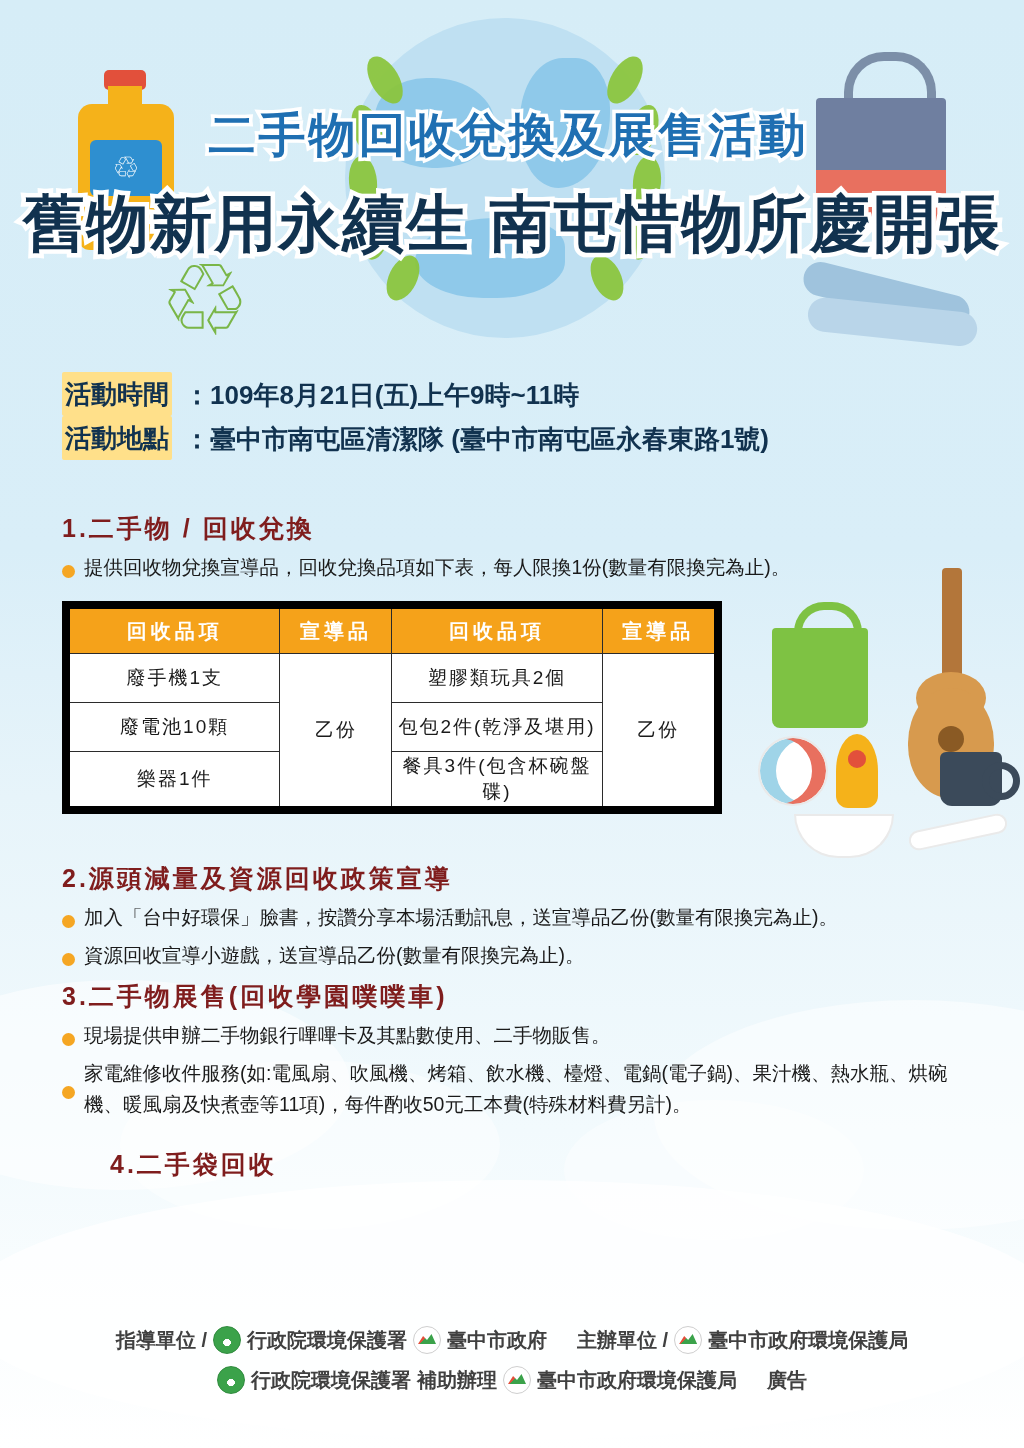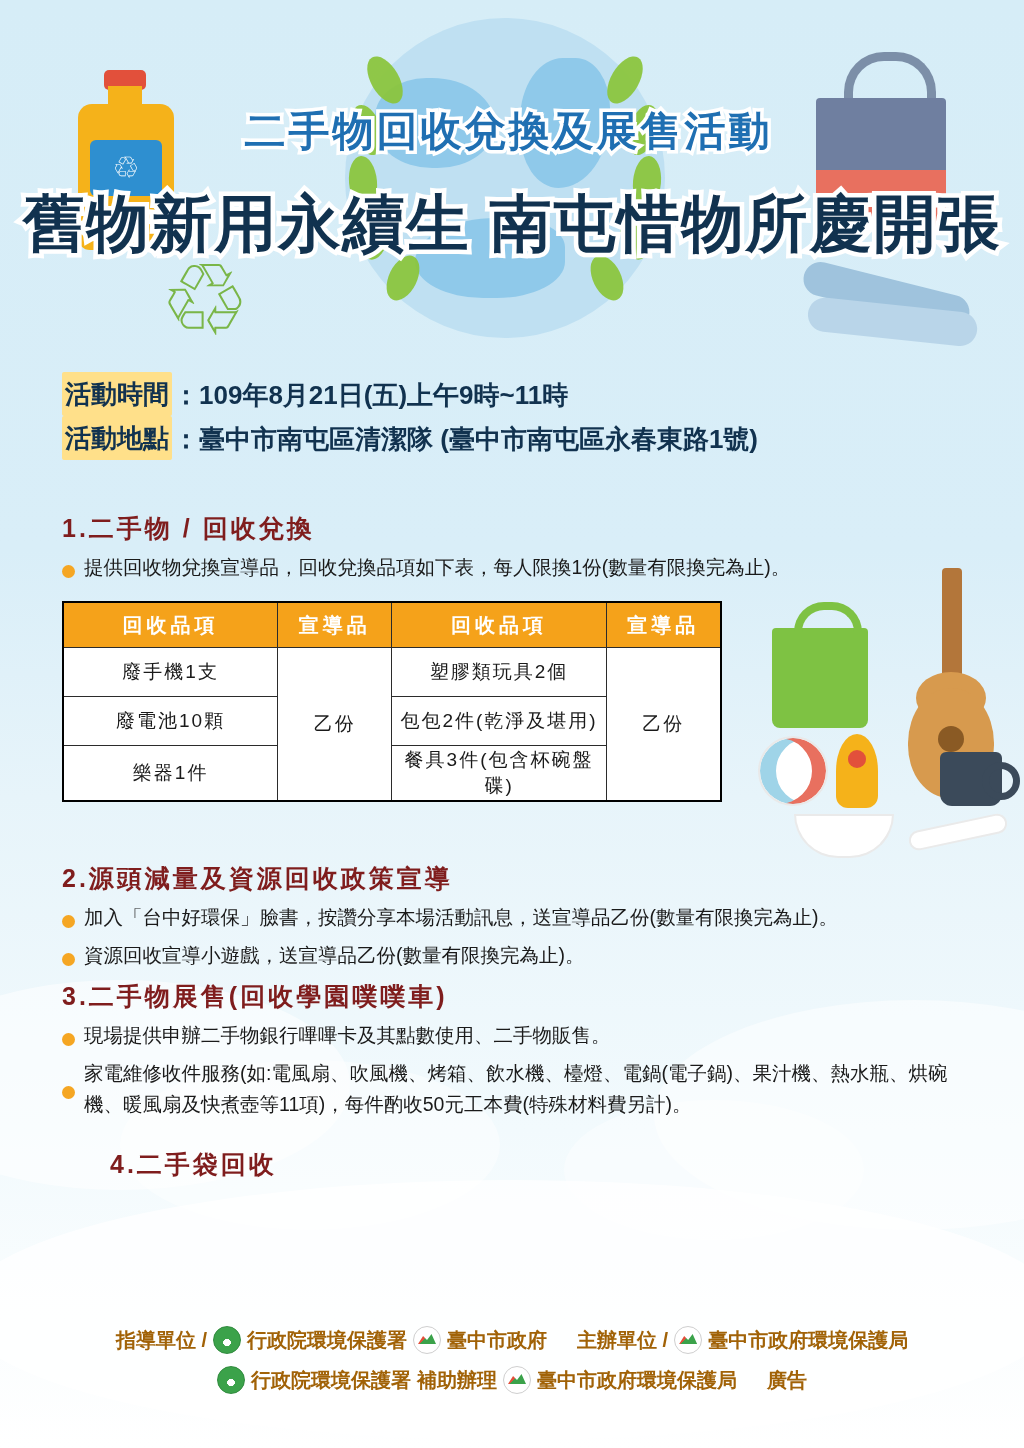--- a/index.html
+++ b/index.html
@@ -99,21 +99,21 @@
     position: absolute; width: 170px; height: 34px; background: #9fc3dd; border-radius: 18px;
     transform-origin: left center;
   }
   .jeans .leg1 { left: 0; top: 10px; transform: rotate(14deg); }
   .jeans .leg2 { left: 4px; top: 48px; transform: rotate(6deg); background:#b9d5e9; }
 
   
   .title-main {
     position: absolute; left: 0; right: 7px; top: 104px;
     text-align: center;
-    font-size: 41px; font-weight: bold; letter-spacing: 3px;
+    font-size: 47px; font-weight: bold; letter-spacing: 3px;
     color: #1f6fb2;
     -webkit-text-stroke: 7px #ffffff;
     paint-order: stroke fill;
     z-index: 5;
   }
   .title-sub {
     position: absolute; left: 0; right: 0; top: 182px;
     text-align: center;
     font-size: 62px; font-weight: bold; letter-spacing: 2px;
     color: #11324f;
@@ -124,21 +124,21 @@
 
   
   .info {
     position: absolute; left: 62px; top: 372px; z-index: 6;
     font-size: 26px; font-weight: bold; color: #11324f; line-height: 42px;
   }
   .info .row { display: flex; align-items: flex-end; white-space: nowrap;}
   .info .tag {
     background: #ffe08a; padding: 1px 3px; border-radius: 2px; color:#11324f;
   }
-  .info .val { margin-left: 1px; }
+  .info .val { margin-left: 12px; }
 
   
   .section-title {
     font-size: 25px; font-weight: bold; color: #7f1d1d; letter-spacing: 3px;
   }
   .bullet-row {
     display: flex; align-items: center; margin-top: 7px;
   }
   .dot {
     width: 13px; height: 13px; border-radius: 50%;
@@ -151,21 +151,21 @@
   #sec2 { top: 862px; }
   #sec3 { top: 980px; }
   #sec4 { top: 1148px; margin-left: 48px; }
 
   
   .tbl-wrap { margin-top: 18px; }
   table.exchange {
     border-collapse: collapse;
     width: 660px;
     background: #ffffff;
-    border: 2px solid #000000;
+    border: 8px solid #000000;
     table-layout: fixed;
   }
   table.exchange th {
     background: #f5a21a; color: #ffffff; font-size: 20px; font-weight: bold;
     letter-spacing: 4px; height: 42px; border: 1.5px solid #2b2b2b;
   }
   table.exchange td {
     border: 1.5px solid #2b2b2b; text-align: center; font-size: 19px;
     height: 46px; letter-spacing: 2px; color: #1a1a1a;
   }
@@ -222,21 +222,21 @@
     background: #ffffff; border-radius: 0 0 60px 60px; border: 2px solid #eaeaea;
   }
   .spoon {
     position: absolute; left: 150px; top: 246px; width: 96px; height: 16px;
     background: #ffffff; border-radius: 10px; transform: rotate(-12deg); border: 2px solid #eaeaea;
   }
 
   
   .footer {
     position: absolute; left: 0; right: 0; bottom: 42px;
-    text-align: center; color: #a16207;
+    text-align: center; color: #404040;
   }
   .footer .line {
     display: flex; justify-content: center; align-items: center;
     font-size: 20px; font-weight: bold; gap: 6px; margin-bottom: 12px;
     flex-wrap: nowrap;
   }
   .logo-epa, .logo-city {
     display: inline-block; width: 26px; height: 26px; border-radius: 50%;
     vertical-align: middle; flex: none;
   }

